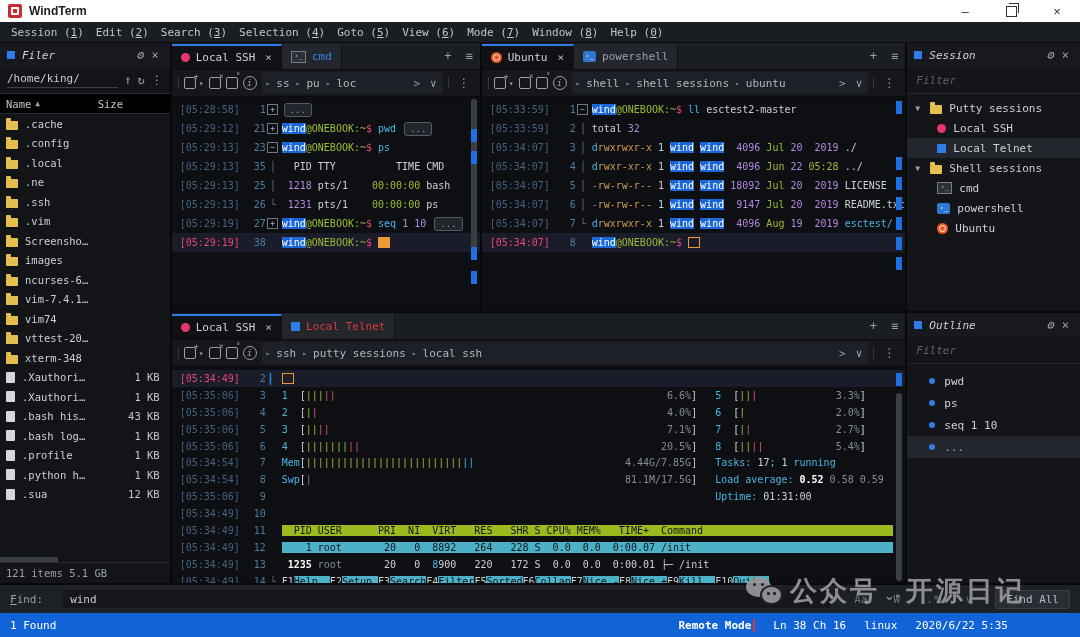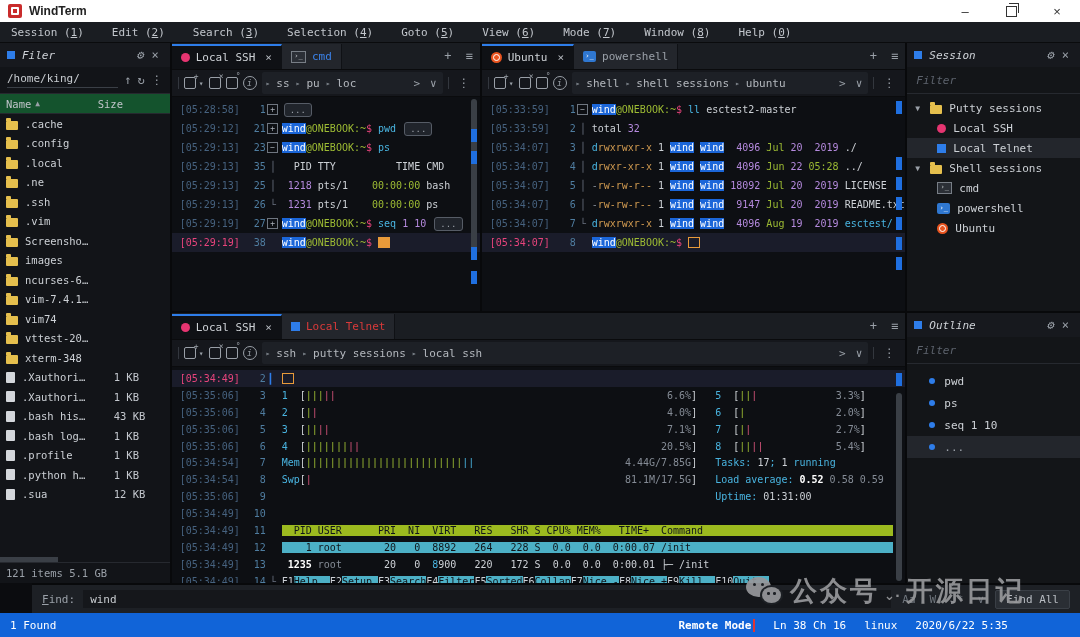--- a/index.html
+++ b/index.html
@@ -10,50 +10,50 @@
   .titlebar{height:22px;background:#ffffff;color:#1a1a1a;display:flex;align-items:center;
             font-family:"Liberation Sans","DejaVu Sans",sans-serif;font-size:12px;}
   .appicon{width:14px;height:14px;background:#c92c2c;border-radius:2px;margin:0 7px 0 8px;position:relative;}
   .appicon::after{content:"";position:absolute;inset:3px;border:2px solid #fff;border-radius:1px;}
   .apptitle{font-weight:bold;color:#222;}
   .wincontrols{margin-left:auto;display:flex;height:100%;}
   .wbtn{width:46px;height:100%;display:flex;align-items:center;justify-content:center;color:#333;font-size:13px;}
   .restore-glyph{width:9px;height:9px;border:1px solid #333;position:relative;background:#fff;}
   .restore-glyph::before{content:"";position:absolute;left:2px;top:-4px;width:9px;height:9px;border:1px solid #333;border-left:none;border-bottom:none;}
   
-  .menubar{height:20px;background:#1a1d22;display:flex;align-items:center;gap:18px;padding-left:6px;
+  .menubar{height:20px;background:#1a1d22;display:flex;align-items:center;gap:2px;padding-left:6px;
            border-bottom:1px solid #0a0b0d;color:#c2c6cc;font-size:11px;}
   .menu-item{padding:2px 5px;white-space:pre;}
   .menu-item u{text-decoration:underline;}
   
   .main{display:flex;height:540px;background:#08090b;}
   .filercol{width:170px;background:#121418;display:flex;flex-direction:column;border-right:2px solid #08090b;}
   .centercol{width:735px;display:flex;flex-direction:column;}
   .sidecol{width:173px;background:#131518;display:flex;flex-direction:column;border-left:2px solid #08090b;}
   
   .phdr{height:24px;display:flex;align-items:center;padding:0 7px;color:#cfd3d8;font-size:11px;background:#17191e;font-style:italic;}
   .bluesq{width:8px;height:8px;background:#2e7de9;margin-right:7px;flex:none;}
   .phdr .sp{flex:1;}
   .picon{color:#9aa0a8;font-size:12px;padding:0 4px;}
   .filterrow{height:26px;display:flex;align-items:center;padding:0 9px;color:#5d636d;font-style:italic;
              border-bottom:1px solid #26292f;font-size:11px;}
   
   .pathrow{height:26px;display:flex;align-items:center;padding:0 7px;gap:6px;color:#c8ccd0;}
   .pathtext{flex:1;border-bottom:1px solid #3a3f46;padding-bottom:2px;font-size:11px;}
   .pathico{color:#9aa0a8;font-size:12px;}
   .colhdr{height:19px;display:flex;align-items:center;font-size:10.5px;color:#c0c4ca;
-          border-top:1px solid #26292f;border-bottom:1px solid #26292f;background:#14532d;}
+          border-top:1px solid #26292f;border-bottom:1px solid #26292f;background:#000000;}
   .colhdr .cname{padding-left:6px;flex:1;display:flex;align-items:center;gap:4px;}
   .colhdr .csize{width:52px;padding-right:20px;}
   .sortarrow{font-size:8px;color:#9aa0a8;}
   .filelist{flex:1;overflow:hidden;position:relative;}
   .frow{height:19.5px;display:flex;align-items:center;padding:0 6px;font-size:10.5px;color:#cdd1d6;}
   .frow .fic{margin-right:7px;flex:none;}
   .frow .fname{flex:1;white-space:nowrap;overflow:hidden;}
-  .frow .fsize{width:46px;padding-right:4px;color:#c4c8ce;white-space:pre;}
+  .frow .fsize{width:46px;text-align:right;padding-right:4px;color:#c4c8ce;white-space:pre;}
   .i-folder{width:12px;height:9px;background:#e5bf4d;border-radius:1px;position:relative;margin-top:3px;}
   .i-folder::before{content:"";position:absolute;top:-3px;left:0;width:5px;height:3px;background:#e5bf4d;border-radius:1px 1px 0 0;}
   .i-file{width:9px;height:11px;background:#d4d7db;border-radius:1px;position:relative;}
   .hthumb{position:absolute;left:0;bottom:0;width:58px;height:5px;background:#3a3f46;}
   .filerfoot{height:20px;display:flex;align-items:center;padding-left:6px;color:#9aa0a8;font-size:10.5px;
              border-top:1px solid #26292f;}
   
   .toprow{height:268px;display:flex;border-bottom:2px solid #08090b;}
   .pane{display:flex;flex-direction:column;background:#0d0f13;position:relative;min-width:0;}
   .pane-tl{width:308px;border-right:2px solid #08090b;}
@@ -129,21 +129,21 @@
   .trow{height:20px;display:flex;align-items:center;font-size:11px;color:#cdd1d6;padding-left:8px;gap:7px;}
   .trow .caret{color:#9aa0a8;font-size:8px;width:8px;}
   .trow.child{padding-left:30px;}
   .trow.selrow{background:#23262c;}
   .olist{flex:1;overflow:hidden;padding-top:6px;}
   .orow{height:22px;display:flex;align-items:center;font-size:11px;color:#cdd1d6;padding-left:22px;gap:9px;}
   .odot{width:6px;height:6px;border-radius:50%;background:#2e7de9;flex:none;}
   .orow.selrow{background:#23262c;color:#9aa0a8;}
   
   .findbar{height:28px;background:#1d2025;border-top:2px solid #08090b;display:flex;align-items:center;
-           padding:0 10px;gap:8px;font-size:11px;position:relative;margin-left:32px;}
+           padding:0 10px;gap:20px;font-size:11px;position:relative;}
   .findlabel{color:#9aa0a8;white-space:pre;}
   .findlabel u{text-decoration:underline;}
   .findinput{flex:1;height:18px;background:#15171b;display:flex;align-items:center;padding:0 7px;color:#c8ccd0;}
   .fopt{color:#70767e;padding:0 3px;}
   .findallbtn{background:#2a2e34;border:1px solid #3a3f46;color:#b8bcc2;padding:2px 10px;border-radius:2px;}
   
   .statusbar{height:25px;background:#1164d8;display:flex;align-items:center;color:#fff;font-size:11px;}
   .st-left{padding-left:10px;}
   .st-right{margin-left:auto;display:flex;align-items:center;gap:18px;padding-right:72px;}
   .st-mode{font-weight:bold;display:flex;align-items:center;}

